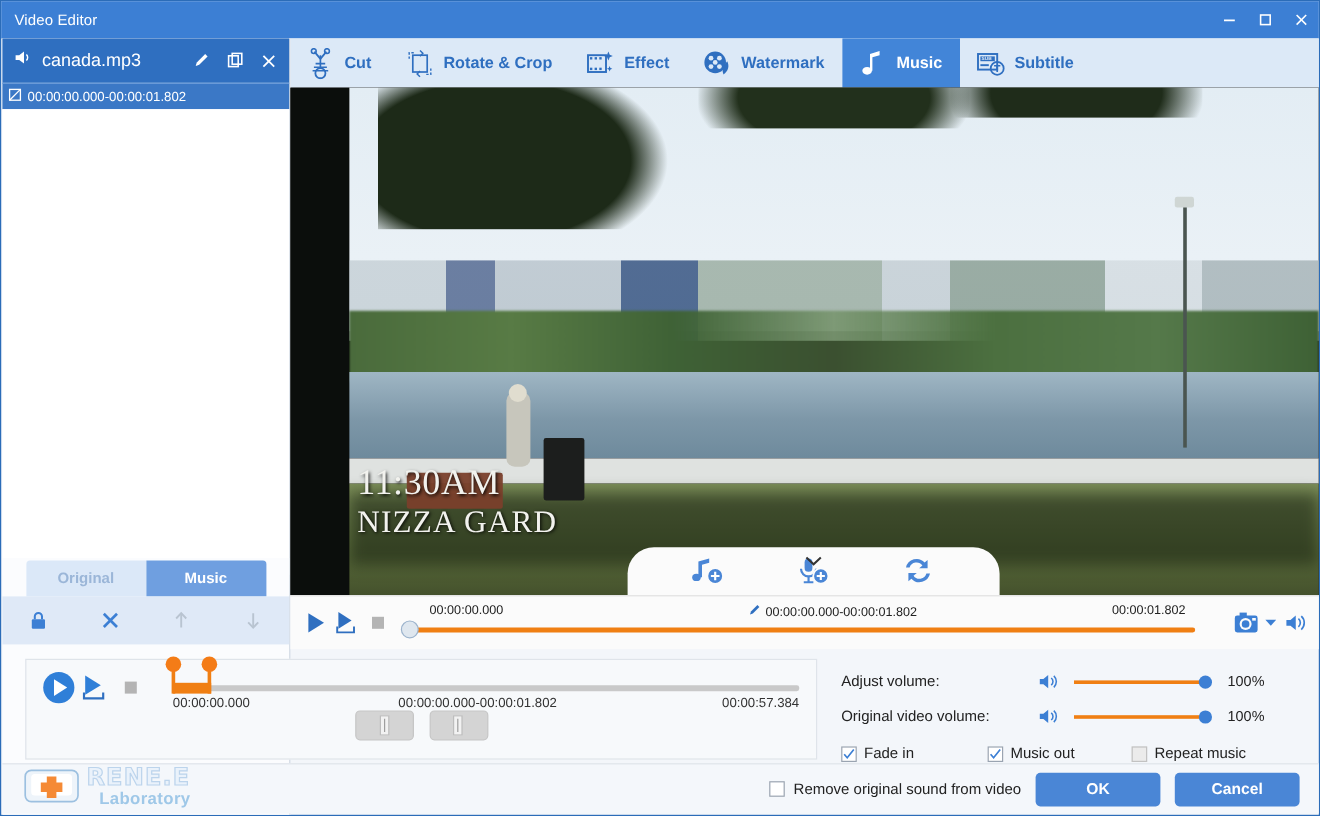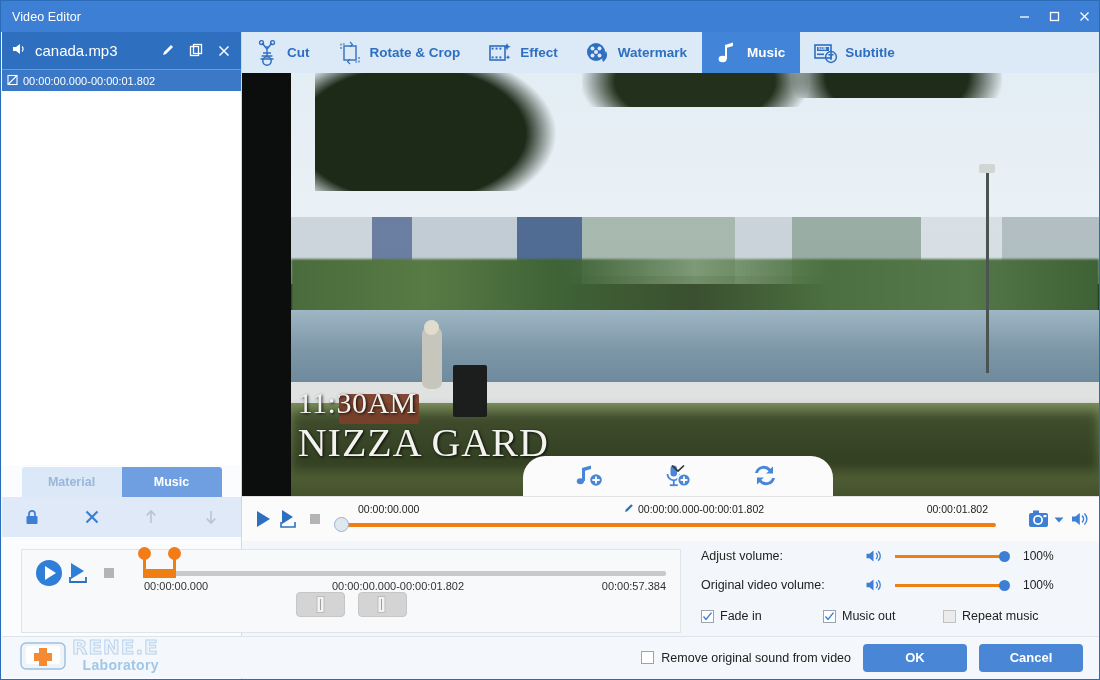--- a/index.html
+++ b/index.html
@@ -119,21 +119,21 @@
   .bench { position: absolute; left: 6%; top: 76%; width: 80px; height: 30px; background: #7a3f2b; border-radius: 2px; opacity: .95; }
   .bin { position: absolute; left: 20%; top: 69%; width: 34px; height: 52px; background: #1c1e1d; border-radius: 2px; }
   .person { position: absolute; left: 16.2%; top: 60%; width: 20px; height: 62px; background: #c7c6bc; border-radius: 7px; }
   .personhead { position: absolute; left: 16.4%; top: 58.3%; width: 15px; height: 15px; background: #e0ddcf; border-radius: 50%; }
   .vtext {
     position: absolute; left: 6.5%; top: 74%;
     color: #f2f2ee; font-family: "Liberation Serif", serif; text-shadow: 1px 1px 3px rgba(0,0,0,.9);
     line-height: 1.13;
   }
   .vtext .l1 { font-size: 30px; letter-spacing: .5px; }
-  .vtext .l2 { font-size: 40px; letter-spacing: 1px; }
+  .vtext .l2 { font-size: 26px; letter-spacing: 1px; }
 
   
   .ovl {
     position: absolute; left: 281px; bottom: 0; width: 310px; height: 40px;
     background: #fbfbfb; border-top-left-radius: 22px; border-top-right-radius: 22px;
     display: flex; align-items: center; justify-content: space-around; padding: 0 24px;
   }
   .ovl .chev { position: absolute; left: 50%; top: 3px; transform: translateX(-50%); }
   .ovlbtn { width: 34px; height: 28px; display: flex; align-items: center; justify-content: center; }
 
@@ -178,21 +178,21 @@
   .mp-l1 { position: absolute; left: 14px; }
   .mp-l2 { position: absolute; left: 50%; transform: translateX(-50%); }
   .mp-l3 { position: absolute; right: 0; }
   .mp-trimrow { display: flex; justify-content: center; gap: 13px; margin-top: -4px; }
   .trimbtn {
     width: 49px; height: 25px; background: #d4d4d4; border: 1px solid #c6c6c6; border-radius: 4px;
     display: flex; align-items: center; justify-content: center;
   }
 
   
-  .settings { position: absolute; left: 700px; top: 540px; width: 392px; }
+  .settings { position: absolute; left: 700px; top: 552px; width: 392px; }
   .set-row { display: flex; align-items: center; height: 29px; font-size: 12.5px; color: #222; }
   .set-label { width: 162px; }
   .spk { width: 22px; display: flex; align-items: center; justify-content: center; }
   .slider { position: relative; width: 114px; height: 14px; margin-left: 10px; }
   .slider .strack { position: absolute; left: 0; right: 0; top: 6px; height: 3px; background: #f07f13; }
   .slider .sknob { position: absolute; right: -1px; top: 2px; width: 11px; height: 11px; border-radius: 50%; background: #3c7fd4; }
   .pct { margin-left: 14px; font-size: 12px; }
 
   .checks { display: flex; align-items: center; margin-top: 10px; font-size: 12.5px; color: #222; }
   .chk { display: flex; align-items: center; gap: 6px; }
@@ -360,21 +360,21 @@
             <line x1="1" y1="10.5" x2="10" y2="1.5" stroke="#fff" stroke-width="1.1"></line>
           </svg>
       </span>
       <span>00:00:00.000-00:00:01.802</span>
     </div>
 
     <div class="sidebar-body"></div>
 
     <div class="sb-tabs">
       <div class="sb-tab inactive">
-        <span>Material</span>
+        <span>Original</span>
       </div>
       <div class="sb-tab sel">
         <span>Music</span>
       </div>
     </div>
 
     <div class="sb-actions">
       <div class="sb-act">
         <svg width="18" height="18" viewBox="0 0 18 18">
             <rect x="3.5" y="8" width="11" height="8" rx="1" fill="#3c7fd4"></rect>

